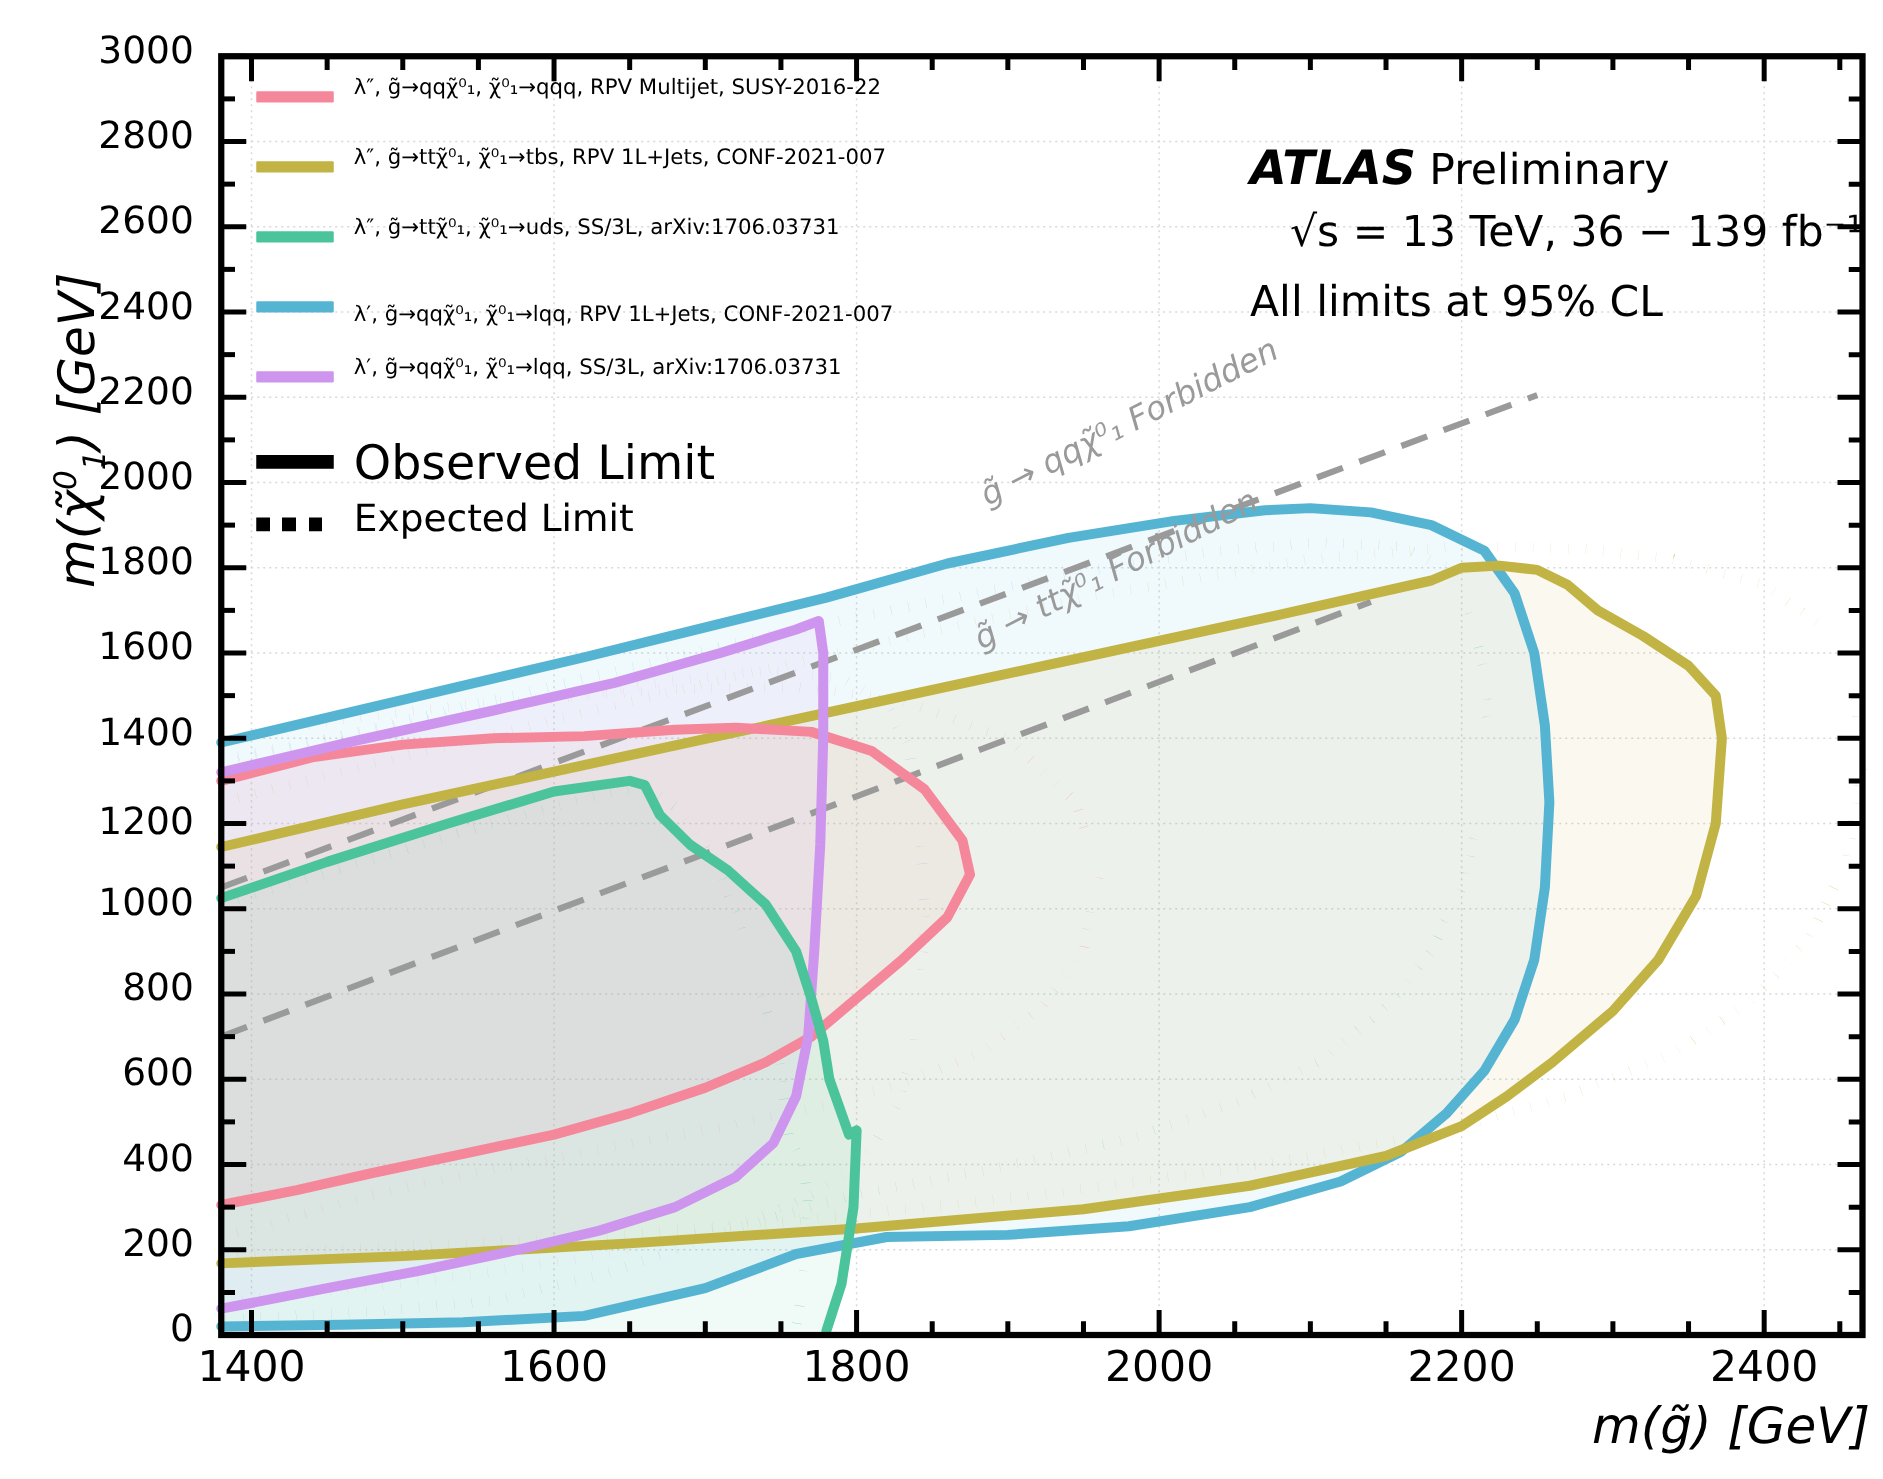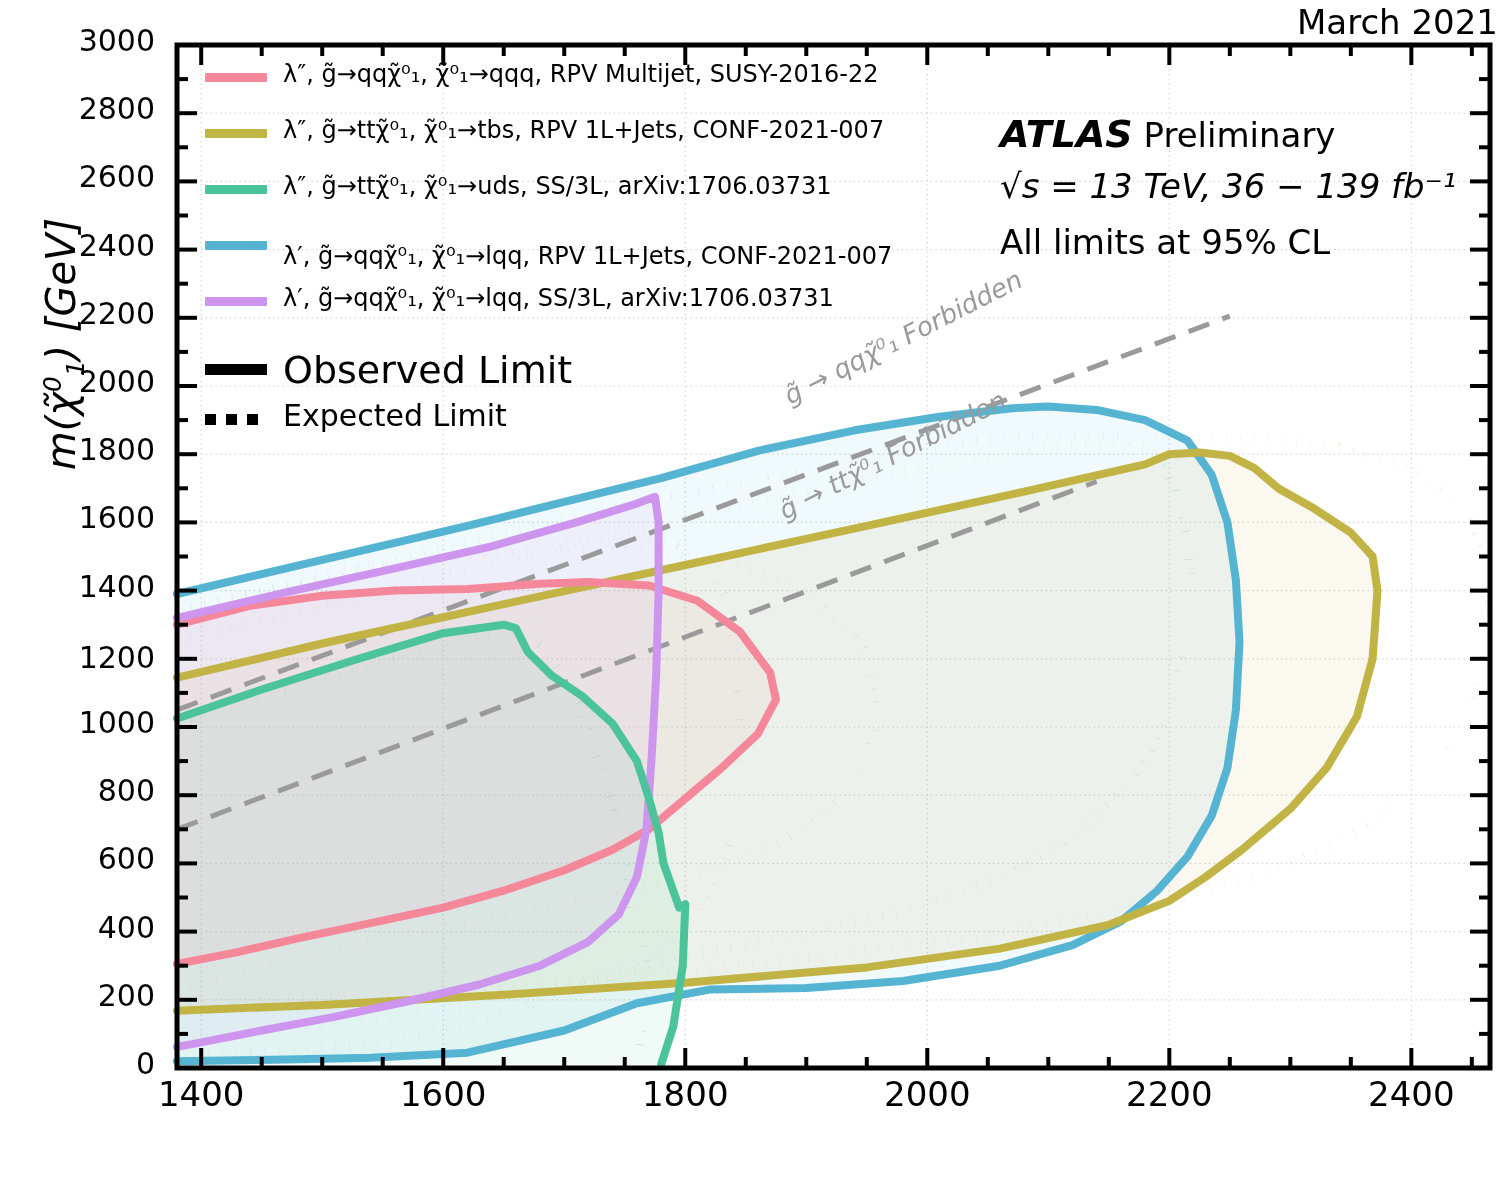--- a/index.html
+++ b/index.html
@@ -8,33 +8,32 @@
   #plot-svg{position:absolute;left:0;top:0;}
   .txt{position:absolute;white-space:nowrap;color:#000;}
   #date-label{right:8px;top:2px;font-size:34px;}
   #ytitle{
     left:-236px; top:318px; width:600px; text-align:center;
     transform:rotate(-90deg); font-size:40px; font-style:italic;
   }
   #xtitle{ right:10px; top:1118px; font-size:40px; font-style:italic; }
   .tick-y{ font-size:30px; text-align:right; width:150px; }
   .tick-x{ font-size:34px; text-align:center; width:160px; }
-  .legend-text{ font-size:24px; }
+  .legend-text{ font-size:17px; }
   .atlas-line{ font-size:34px; }
   #atlas-name{ font-weight:bold; font-style:italic; font-size:38px; }
   sup{font-size:0.62em; vertical-align:super;}
   sub{font-size:0.62em; vertical-align:sub;}
   .ital{font-style:italic;}
 </style>
 </head>
 <body>
 
 <div id="root">
 
-  <div class="txt" id="date-label">March 2021</div>
 
   <svg id="plot-svg" width="1506" height="1183">
       <line x1="177" x2="1490" y1="999.8" y2="999.8" stroke="#d8d8d8" stroke-width="1.2" stroke-dasharray="1.6 3.2"></line>
       <line x1="177" x2="1490" y1="931.6" y2="931.6" stroke="#d8d8d8" stroke-width="1.2" stroke-dasharray="1.6 3.2"></line>
       <line x1="177" x2="1490" y1="863.4" y2="863.4" stroke="#d8d8d8" stroke-width="1.2" stroke-dasharray="1.6 3.2"></line>
       <line x1="177" x2="1490" y1="795.2" y2="795.2" stroke="#d8d8d8" stroke-width="1.2" stroke-dasharray="1.6 3.2"></line>
       <line x1="177" x2="1490" y1="727" y2="727" stroke="#d8d8d8" stroke-width="1.2" stroke-dasharray="1.6 3.2"></line>
       <line x1="177" x2="1490" y1="658.8" y2="658.8" stroke="#d8d8d8" stroke-width="1.2" stroke-dasharray="1.6 3.2"></line>
       <line x1="177" x2="1490" y1="590.5999999999999" y2="590.5999999999999" stroke="#d8d8d8" stroke-width="1.2" stroke-dasharray="1.6 3.2"></line>
       <line x1="177" x2="1490" y1="522.4" y2="522.4" stroke="#d8d8d8" stroke-width="1.2" stroke-dasharray="1.6 3.2"></line>
@@ -175,20 +174,23 @@
       <line x1="1350.8341013824886" y1="45" x2="1350.8341013824886" y2="56" stroke="#000" stroke-width="4"></line>
       <line x1="1471.847926267281" y1="1068" x2="1471.847926267281" y2="1057" stroke="#000" stroke-width="4"></line>
       <line x1="1471.847926267281" y1="45" x2="1471.847926267281" y2="56" stroke="#000" stroke-width="4"></line>
       <text x="790" y="405" transform="rotate(-27 790 405)" fill="#9a9a9a" font-size="26" font-family="&quot;DejaVu Sans&quot;,&quot;Liberation Sans&quot;,sans-serif" font-style="italic">g̃ → qqχ̃⁰₁ Forbidden</text>
       <text x="785" y="520" transform="rotate(-27 785 520)" fill="#9a9a9a" font-size="26" font-family="&quot;DejaVu Sans&quot;,&quot;Liberation Sans&quot;,sans-serif" font-style="italic">g̃ → ttχ̃⁰₁ Forbidden</text>
     </svg>
 
   <div class="txt" id="ytitle">
     <span class="ital">m</span>(<span class="ital">χ̃</span><sup>0</sup><sub>1</sub>) [GeV]
   </div>
+  <div class="txt" id="xtitle">
+    <span class="ital">m</span>(<span class="ital">g̃</span>) [GeV]
+  </div>
 
   <div id="ytick-layer">
       <div class="txt tick-y" style="left: 5px; top: 1046px; width: 150px;">0</div>
       <div class="txt tick-y" style="left: 5px; top: 977.8px;">200</div>
       <div class="txt tick-y" style="left: 5px; top: 909.6px;">400</div>
       <div class="txt tick-y" style="left: 5px; top: 841.4px;">600</div>
       <div class="txt tick-y" style="left: 5px; top: 773.2px;">800</div>
       <div class="txt tick-y" style="left: 5px; top: 705px;">1000</div>
       <div class="txt tick-y" style="left: 5px; top: 640px;">1200</div>
       <div class="txt tick-y" style="left: 5px; top: 568.6px;">1400</div>
@@ -220,17 +222,17 @@
       <div class="txt legend-text" style="left: 283px; top: 224px; margin-top: 18px;">λ′, g̃→qqχ̃⁰₁, χ̃⁰₁→lqq, RPV 1L+Jets, CONF-2021-007</div>
       <div class="txt" style="left: 205px; top: 297px; width: 62px; height: 9px; background: rgb(206, 149, 238); border-radius: 1px;"></div>
       <div class="txt legend-text" style="left: 283px; top: 284px;">λ′, g̃→qqχ̃⁰₁, χ̃⁰₁→lqq, SS/3L, arXiv:1706.03731</div>
       <div class="txt" style="left: 205px; top: 364px; width: 62px; height: 11px; background: rgb(0, 0, 0);"></div>
       <div class="txt" style="font-size: 38px; left: 283px; top: 348px;">Observed Limit</div>
       <div class="txt" style="left: 205px; top: 414px; width: 62px; height: 11px; background-image: repeating-linear-gradient(to right, rgb(0, 0, 0) 0px, rgb(0, 0, 0) 11px, transparent 11px, transparent 21px);"></div>
       <div class="txt" style="font-size: 30px; left: 283px; top: 398px;">Expected Limit</div>
     </div>
   <div id="atlas-layer">
       <div class="txt atlas-line" style="left: 1000px; top: 112px;"><span id="atlas-name">ATLAS</span> Preliminary</div>
-      <div class="txt atlas-line" style="left: 1000px; top: 166px; font-style: italic;">√s = 13 TeV, 36 − 139 fb⁻¹</div>
+      <div class="txt atlas-line" style="left: 1032px; top: 166px;">√s = 13 TeV, 36 − 139 fb⁻¹</div>
       <div class="txt atlas-line" style="left: 1000px; top: 222px;">All limits at 95% CL</div>
     </div>
 
 </div>
 
 </body></html>

